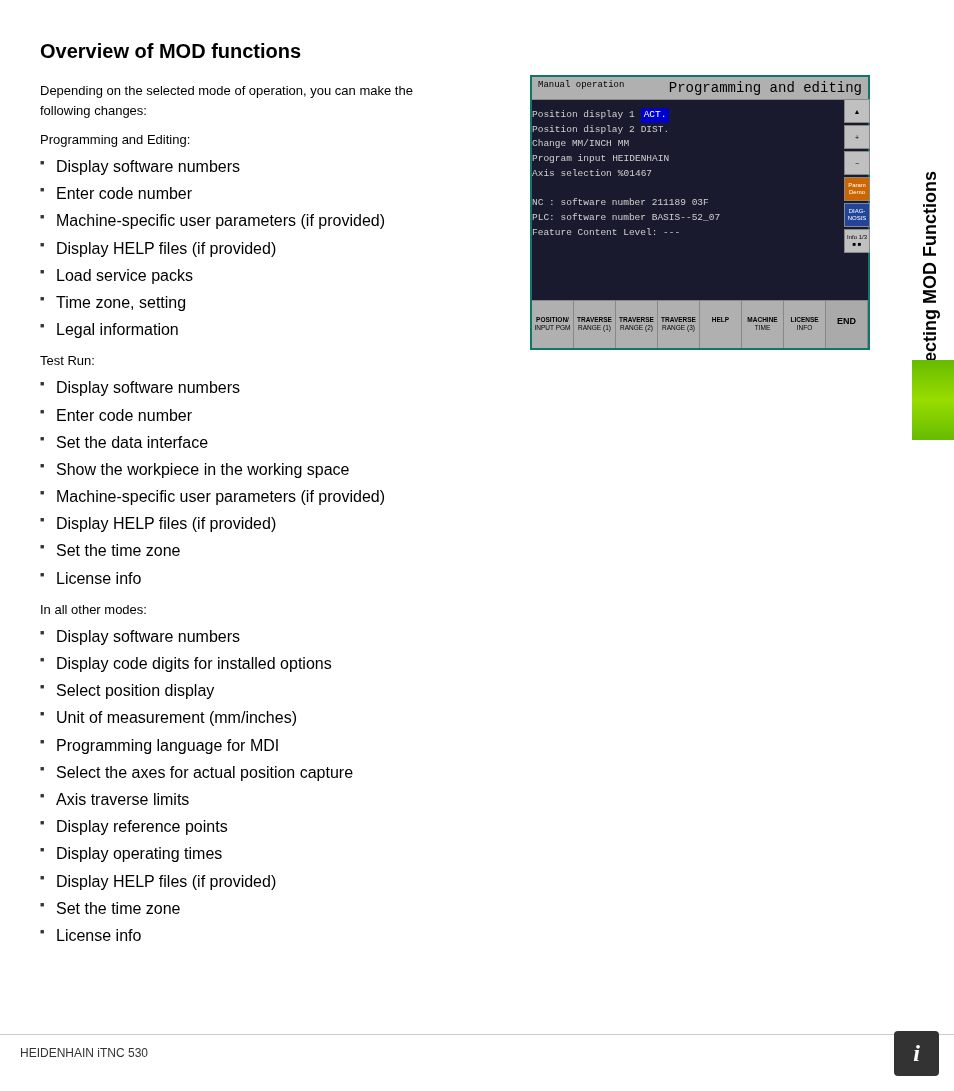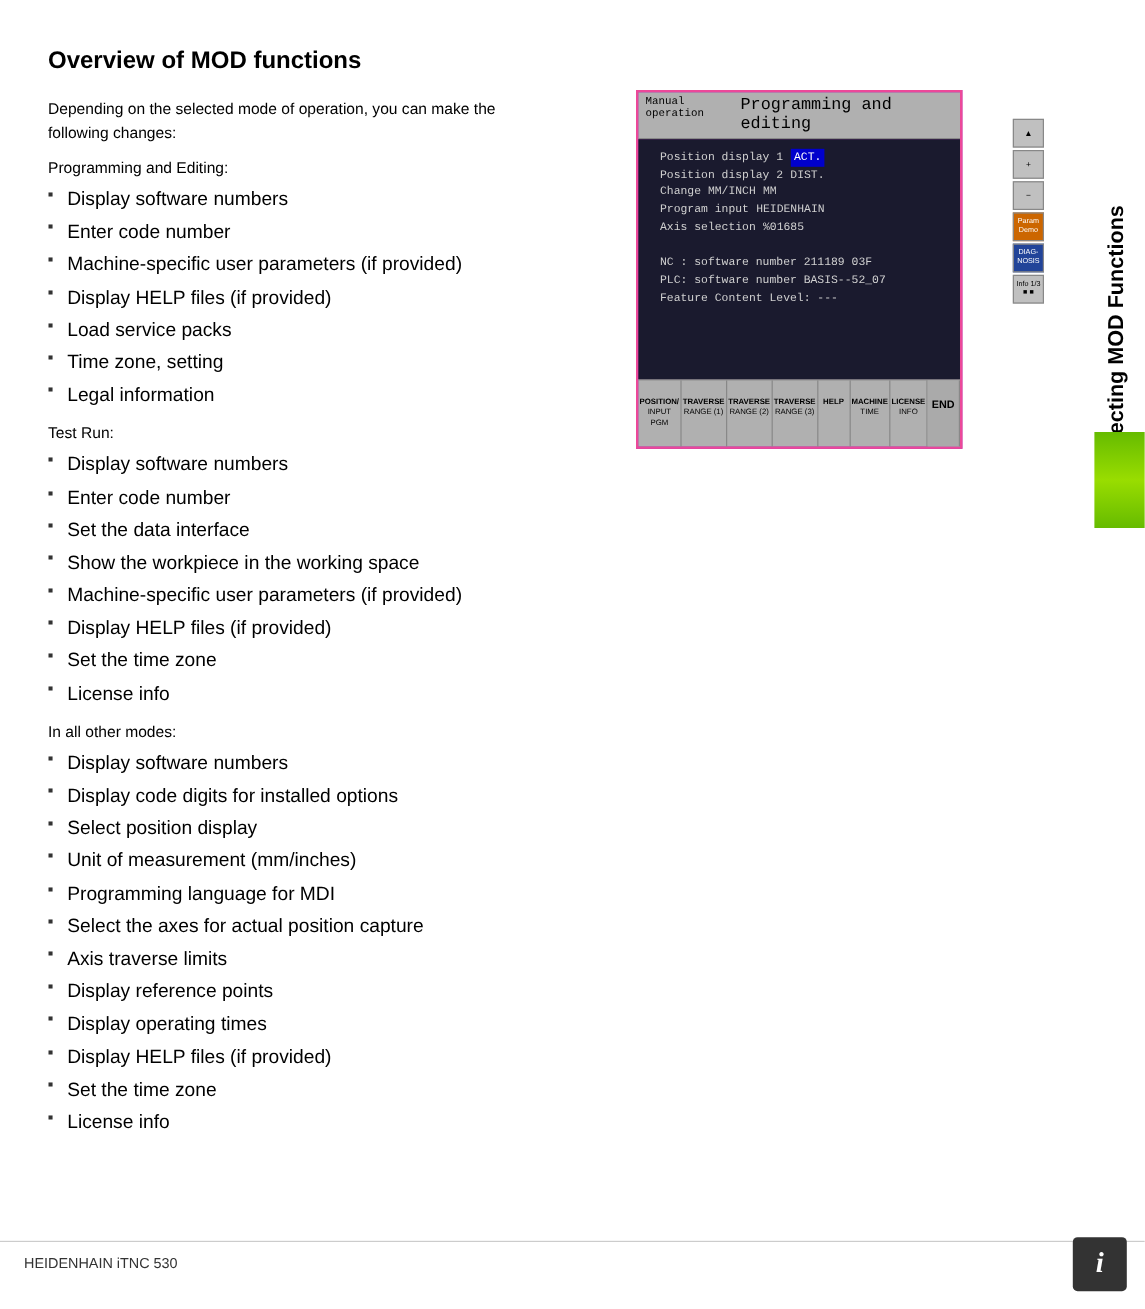--- a/index.html
+++ b/index.html
@@ -63,40 +63,40 @@
 
     
     .screenshot-panel {
       position: absolute;
       top: 75px;
       left: 530px;
       width: 340px;
     }
 
     .tnc-screen {
-      background: #a21caf;
-      border: 2px solid #ec4899;
-      width: 272px;
+      background: #f97316;
+      border: 2px solid #0f766e;
+      width: 340px;
       font-family: 'Courier New', monospace;
       font-size: 10px;
     }
 
     .screen-header {
       background: #b0b0b0;
       display: flex;
       justify-content: space-between;
       padding: 3px 6px;
       font-size: 9px;
       border-bottom: 1px solid #888;
     }
 
     .screen-body {
       background: #1a1a2e;
       color: #d0d0d0;
-      padding: 8px 18px;
+      padding: 8px 0;
       font-family: 'Courier New', monospace;
       font-size: 9.5px;
       line-height: 1.55;
       min-height: 200px;
       position: relative;
     }
 
     .screen-bottom-buttons {
       background: #b0b0b0;
       display: flex;
@@ -289,21 +289,21 @@
             <div style="display: flex; gap: 6px; font-family: &quot;Courier New&quot;, monospace; font-size: 9.5px; line-height: 1.55; color: rgb(208, 208, 208);">
               <span>Change MM/INCH    </span>
               <span>MM</span>
             </div>
             <div style="display: flex; gap: 6px; font-family: &quot;Courier New&quot;, monospace; font-size: 9.5px; line-height: 1.55; color: rgb(208, 208, 208);">
               <span>Program input     </span>
               <span>HEIDENHAIN</span>
             </div>
             <div style="display: flex; gap: 6px; font-family: &quot;Courier New&quot;, monospace; font-size: 9.5px; line-height: 1.55; color: rgb(208, 208, 208);">
               <span>Axis selection    </span>
-              <span>%01685</span>
+              <span>%01467</span>
             </div>
           </div>
         <br>
         <div id="screen-info-container">
             <div style="font-family: &quot;Courier New&quot;, monospace; font-size: 9.5px; line-height: 1.55; color: rgb(208, 208, 208);">NC : software number   211189 03F</div>
             <div style="font-family: &quot;Courier New&quot;, monospace; font-size: 9.5px; line-height: 1.55; color: rgb(208, 208, 208);">PLC: software number   BASIS--52_07</div>
             <div style="font-family: &quot;Courier New&quot;, monospace; font-size: 9.5px; line-height: 1.55; color: rgb(208, 208, 208);">Feature Content Level: ---</div>
           </div>
       </div>
       <div class="screen-bottom-buttons" id="bottom-btns">

